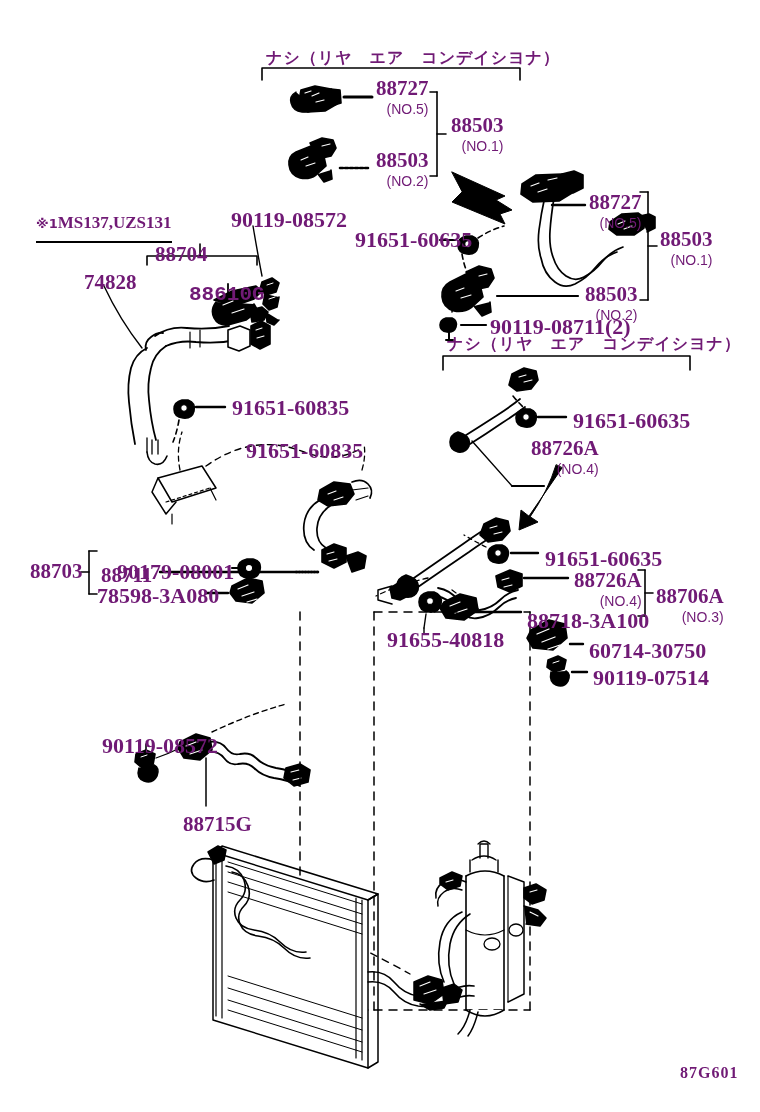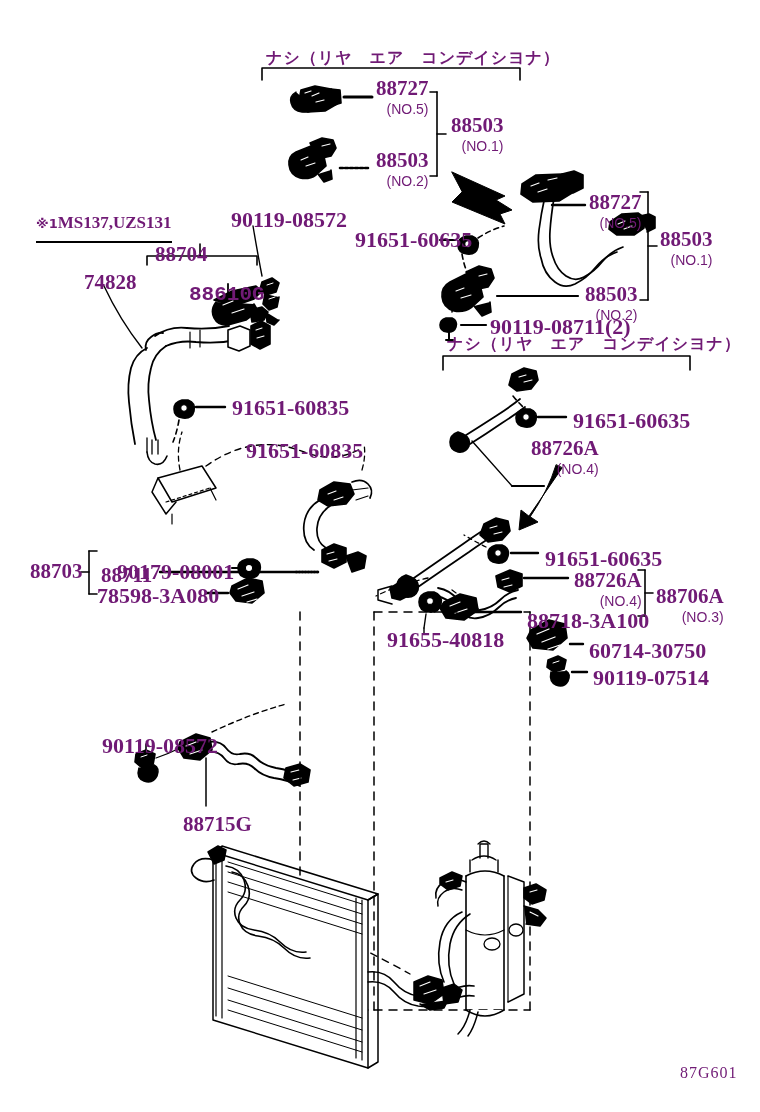--- a/index.html
+++ b/index.html
@@ -11,21 +11,21 @@
   .lbl{
     position:absolute;white-space:nowrap;color:#701a75;
     font-family:"Liberation Serif",serif;
     font-weight:bold;letter-spacing:0px;line-height:1;
   }
   .pn{font-size:21px;}
   .pn-sm{font-size:22px;}
   .sub{font-size:14px;font-weight:normal;font-family:"Liberation Sans",sans-serif;text-align:right;}
   .jp{font-size:16px;font-weight:bold;font-family:"DejaVu Sans",sans-serif;letter-spacing:1px;}
   .note{font-size:17px;font-weight:bold;}
-  .code{font-size:16px;font-weight:normal;font-family:"Liberation Serif",serif;letter-spacing:1px;}
+  .code{font-size:16px;font-weight:bold;font-family:"Liberation Serif",serif;letter-spacing:1px;}
   .star{font-family:"DejaVu Sans",sans-serif;font-size:13px;}
 </style>
 </head>
 <body>
 
 <div id="page">
 
   <svg id="art" viewBox="0 0 760 1112" xmlns="http://www.w3.org/2000/svg">
     <g fill="none" stroke="#000" stroke-width="1.6" stroke-linecap="round" stroke-linejoin="round">
 

